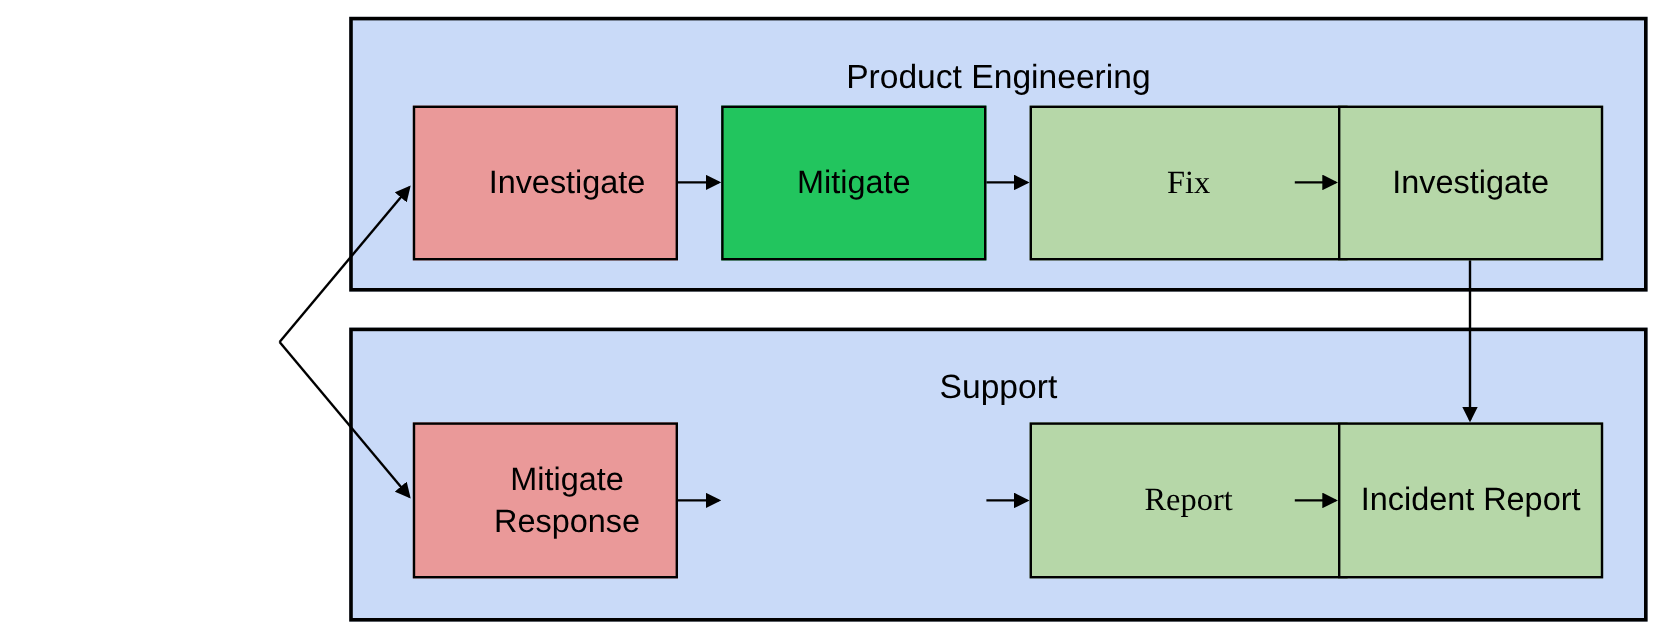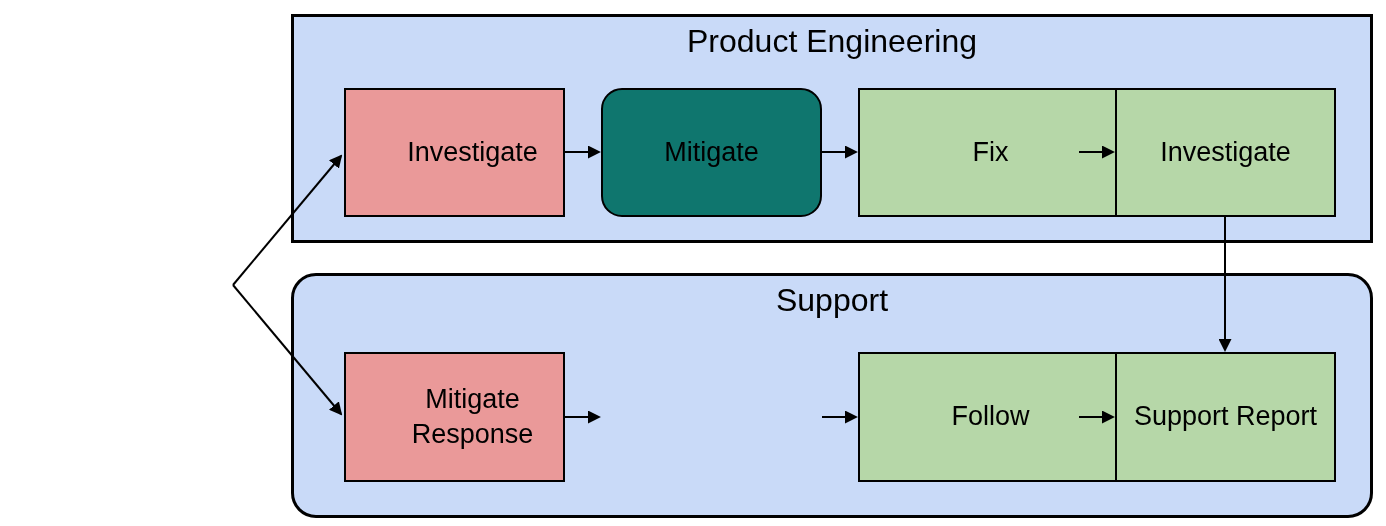--- a/index.html
+++ b/index.html
@@ -14,50 +14,50 @@
     overflow: hidden;
   }
   .lane {
     position: absolute;
     background: #c9daf8;
     border: 3px solid #000000;
     box-sizing: border-box;
     z-index: 1;
   }
   .lane-pe { left: 291px; top: 14px;  width: 1082px; height: 229px; }
-  .lane-support { left: 291px; top: 273px; width: 1082px; height: 245px; border-radius: 25px; }
+  .lane-support { left: 291px; top: 273px; width: 1082px; height: 245px; }
   .lane-title {
     text-align: center;
-    font-size: 32px;
-    padding-top: 5px;
+    font-size: 28px;
+    padding-top: 30px;
     line-height: 1.2;
   }
   .node {
     position: absolute;
     border: 2px solid #000000;
     box-sizing: border-box;
     display: flex;
     align-items: center;
     justify-content: center;
     text-align: center;
     font-size: 27px;
     line-height: 1.3;
     z-index: 2;
     padding: 0 8px;
   }
   .node.red    { background: #ea9999; padding-left: 44px; }
-  .node.yellow { background: #0f766e; border-radius: 21px; }
+  .node.yellow { background: #22c55e; }
   .node.green  { background: #b6d7a8; }
 
   .node-start            { left: 12px;   top: 220px; width: 221px; height: 130px; }
   .row-pe                { top: 88px;  height: 129px; }
   .row-support           { top: 352px; height: 130px; }
   .col-1 { left: 344px;  width: 221px; }
   .col-2 { left: 601px;  width: 221px; }
-  .col-3 { left: 858px;  width: 265px; }
+  .col-3 { left: 858px;  width: 265px; font-family: Liberation Serif, serif; }
   .col-4 { left: 1115px; width: 221px; }
 
   svg.connectors {
     position: absolute;
     left: 0; top: 0;
     width: 1386px; height: 526px;
     z-index: 3;
     pointer-events: none;
   }
   svg.connectors line {
@@ -78,22 +78,22 @@
     <div class="lane-title">Support</div>
   </div>
 
 
   <div class="node red row-pe col-1">Investigate</div>
   <div class="node yellow row-pe col-2">Mitigate</div>
   <div class="node green row-pe col-3">Fix</div>
   <div class="node green row-pe col-4">Investigate</div>
 
   <div class="node red row-support col-1">Mitigate Response</div>
-  <div class="node green row-support col-3">Follow</div>
-  <div class="node green row-support col-4">Support Report</div>
+  <div class="node green row-support col-3">Report</div>
+  <div class="node green row-support col-4">Incident Report</div>
 
   <svg class="connectors" viewBox="0 0 1386 526">
     <defs>
       <marker id="ah" viewBox="0 0 10 10" refX="8.5" refY="5" markerWidth="6.5" markerHeight="6.5" orient="auto-start-reverse">
         <path d="M 0 0 L 10 5 L 0 10 z" fill="#000000"></path>
       </marker>
     </defs>
 
     <line x1="233" y1="285" x2="341" y2="156" marker-end="url(#ah)"></line>
     <line x1="233" y1="285" x2="341" y2="414" marker-end="url(#ah)"></line>

